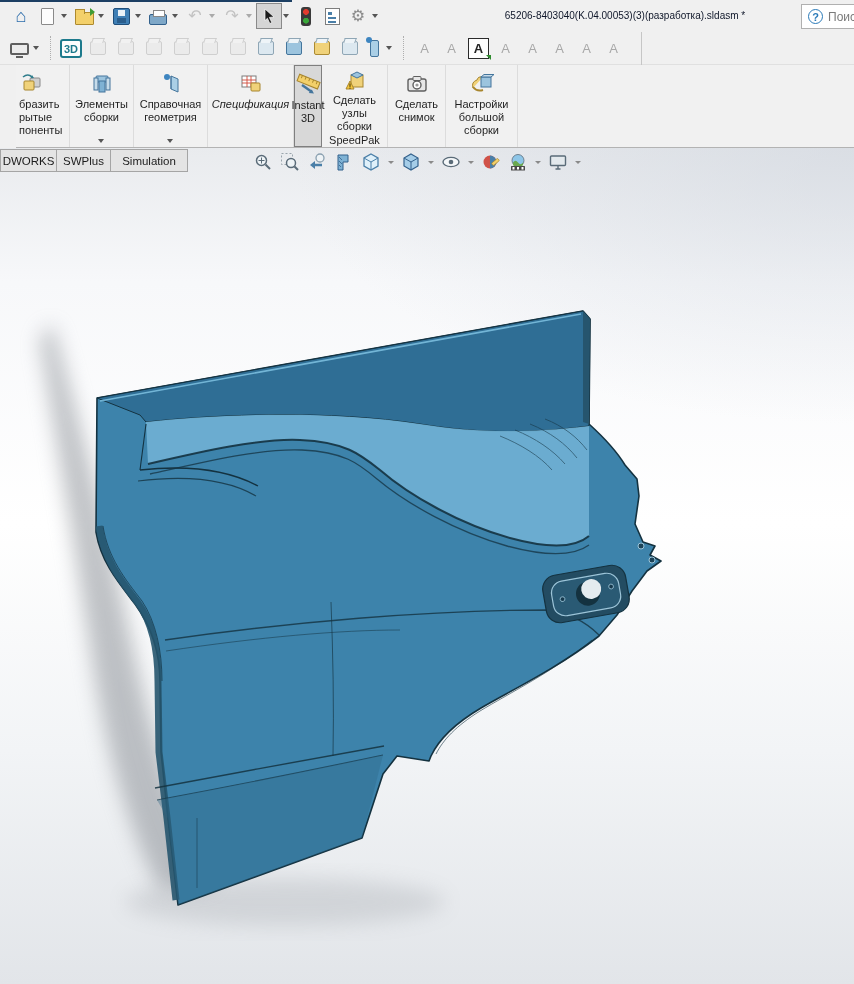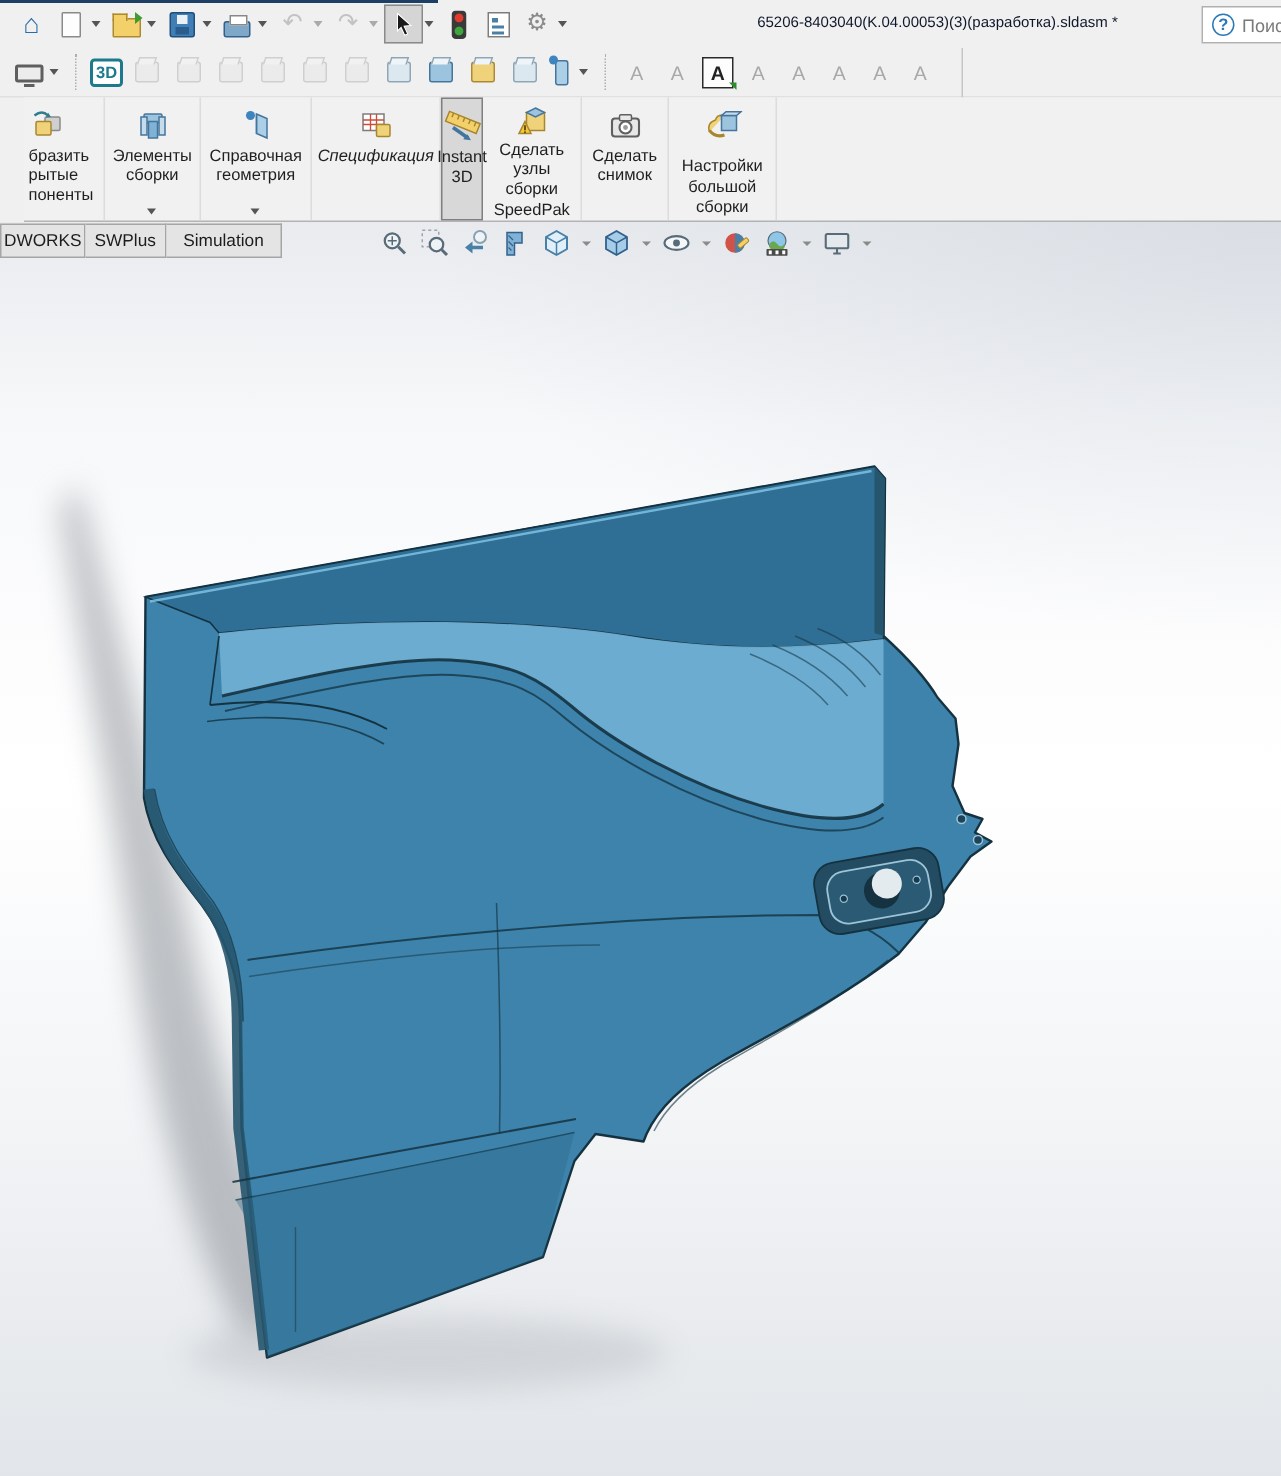--- a/index.html
+++ b/index.html
@@ -280,21 +280,21 @@
         <svg width="26" height="24" viewBox="0 0 26 24">
             <rect x="4" y="7" width="18" height="12" rx="2" fill="#e7e7e7" stroke="#5f5f5f" stroke-width="1.4"></rect>
             <rect x="9" y="4.5" width="8" height="4" rx="1" fill="#e7e7e7" stroke="#5f5f5f"></rect>
             <circle cx="13" cy="13" r="4" fill="#fff" stroke="#5f5f5f" stroke-width="1.4"></circle>
             <circle cx="13" cy="13" r="1.6" fill="#9a9a9a"></circle>
           </svg>
       </span>
       <span class="rb-label">Сделать
 снимок</span>
     </div>
-    <div class="rbtn" style="width:72px;justify-content:space-between;">
+    <div class="rbtn" style="width:72px;">
       <span class="rb-ico">
         <svg width="26" height="24" viewBox="0 0 26 24">
             <path d="M4 16 q-2 -6 4 -8 q1 -4 6 -3" fill="#f0d27a" stroke="#a8862e"></path>
             <rect x="12" y="5" width="10" height="10" fill="#9cc4de" stroke="#44759c"></rect>
             <path d="M12 5 l3 -2.5 10 0 -3 2.5 z" fill="#c7dcea" stroke="#44759c"></path>
             <path d="M4 15 q4 5 10 3" fill="none" stroke="#a8862e" stroke-width="2"></path>
           </svg>
       </span>
       <span class="rb-label">Настройки
 большой

